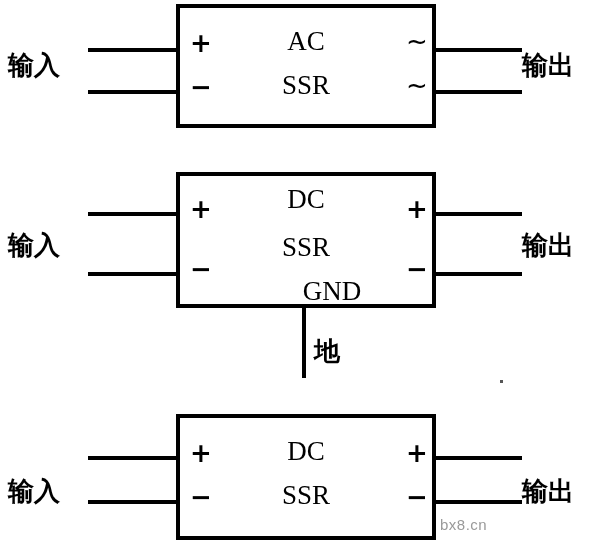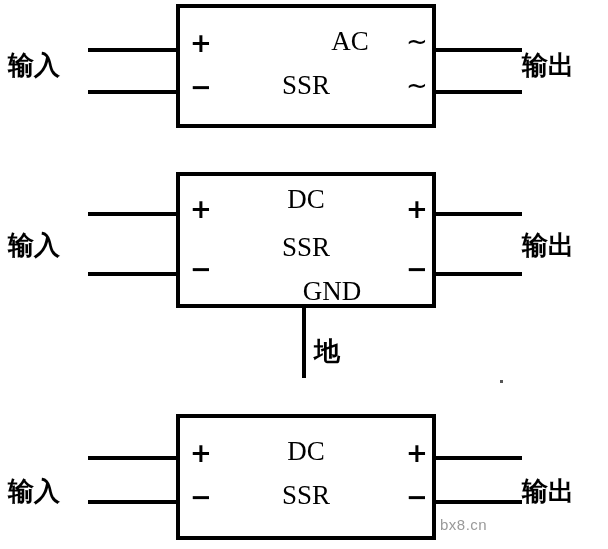--- a/index.html
+++ b/index.html
@@ -103,21 +103,21 @@
   <div class="wire wire-h" style="left:434px; top:48px; width:88px;"></div>
   <div class="wire wire-h" style="left:434px; top:90px; width:88px;"></div>
 
   <div class="box" style="left:176px; top:4px; width:260px; height:124px;"></div>
 
   <div class="sign" style="left:190px; top:30px;">+</div>
   <div class="sign" style="left:190px; top:74px;">−</div>
   <div class="tilde" style="left:406px; top:28px;">~</div>
   <div class="tilde" style="left:406px; top:72px;">~</div>
 
-  <div class="inner-label" style="left:176px; top:28px; width:260px;padding-left:44px;">AC</div>
+  <div class="inner-label" style="left:176px; top:28px; width:260px;">AC</div>
   <div class="inner-label" style="left:176px; top:72px; width:260px;">SSR</div>
 
   <div class="cn-label" style="left:8px; top:52px;">输入</div>
   <div class="cn-label" style="left:522px; top:52px;">输出</div>
 
   <div class="wire wire-h" style="left:88px; top:212px; width:90px;"></div>
   <div class="wire wire-h" style="left:88px; top:272px; width:90px;"></div>
   <div class="wire wire-h" style="left:434px; top:212px; width:88px;"></div>
   <div class="wire wire-h" style="left:434px; top:272px; width:88px;"></div>
   <div class="wire wire-v" style="left:302px; top:306px; height:72px;"></div>

